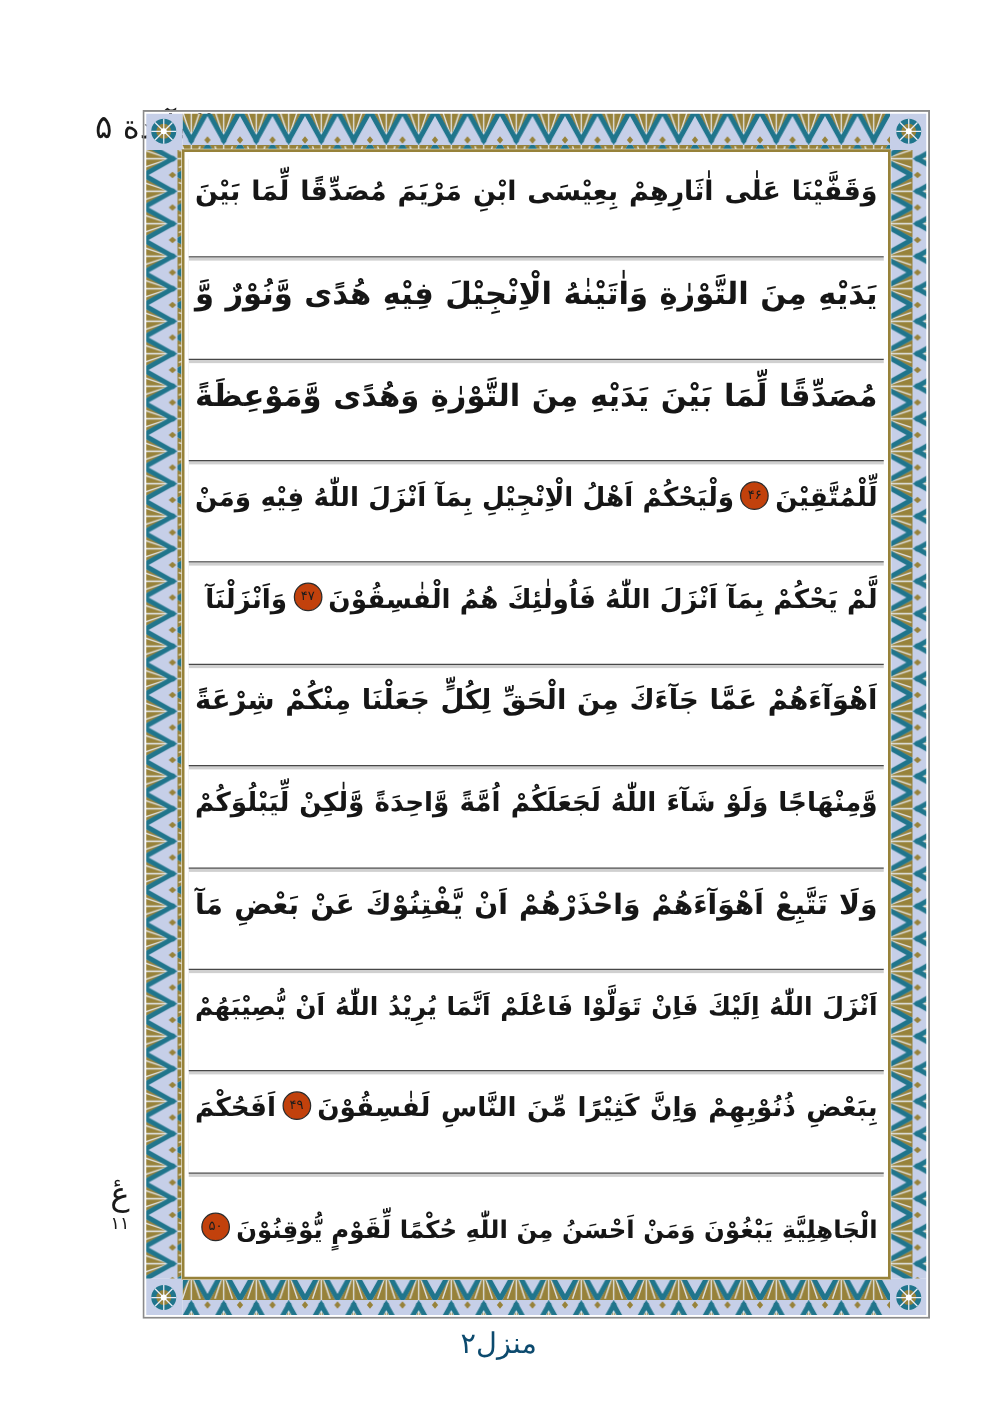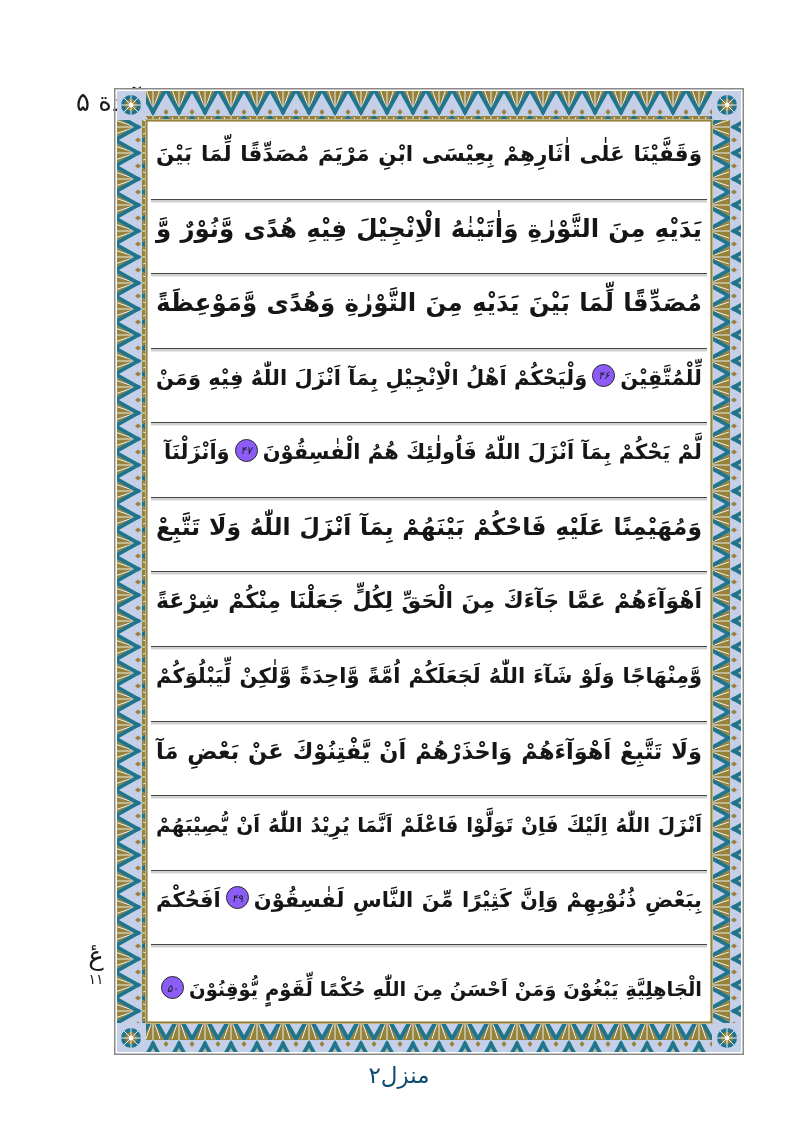--- a/index.html
+++ b/index.html
@@ -27,21 +27,21 @@
     direction:rtl;white-space:nowrap;height:100%;line-height:58px;
     text-align:justify;text-align-last:justify;
     font-weight:bold;color:#161616;font-size:27px;
   }
   .seg{}
   .ayah-marker{
     display:inline-flex;align-items:center;justify-content:center;
     width:21px;height:21px;border:1.6px solid #2b2b2b;border-radius:50%;
     font-size:10.5px;font-weight:normal;line-height:1;
     margin:0 5px;vertical-align:middle;position:relative;top:-3px;
-    background:#8b5cf6;color:#1c1c1c;font-style:italic;
+    background:#c2410c;color:#1c1c1c;
   }
   .ruku{
     position:absolute;left:76px;top:942px;width:40px;text-align:center;
     color:#1a1a1a;direction:rtl;
   }
   .ruku .sym{font-size:26px;line-height:1.1;display:block;}
   .ruku .num{font-size:14px;line-height:1.2;display:block;letter-spacing:1px;}
   .footer{
     position:absolute;left:0;top:1062px;width:100%;text-align:center;
     font-size:23px;color:#0c4a6e;direction:rtl;
@@ -145,23 +145,20 @@
     <div class="ayah-row">
       <div class="ayah-line" dir="rtl" style="font-size: 24.5px;"><span class="seg">مُصَدِّقًا لِّمَا بَيْنَ يَدَيْهِ مِنَ التَّوْرٰةِ وَهُدًى وَّمَوْعِظَةً</span></div>
     </div>
     <div class="ayah-row">
       <div class="ayah-line" dir="rtl" style="font-size: 21px;"><span class="seg">لِّلْمُتَّقِيْنَ</span><span class="ayah-marker">۴۶</span><span class="seg">وَلْيَحْكُمْ اَهْلُ الْاِنْجِيْلِ بِمَآ اَنْزَلَ اللّٰهُ فِيْهِ وَمَنْ</span></div>
     </div>
     <div class="ayah-row">
       <div class="ayah-line" dir="rtl" style="font-size: 21px; margin-left: 28px;"><span class="seg">لَّمْ يَحْكُمْ بِمَآ اَنْزَلَ اللّٰهُ فَاُولٰئِكَ هُمُ الْفٰسِقُوْنَ</span><span class="ayah-marker">۴۷</span><span class="seg">وَاَنْزَلْنَآ</span></div>
     </div>
     <div class="ayah-row">
-      <div class="ayah-line" dir="rtl" style="font-size: 23.5px;"><span class="seg">وَمُهَيْمِنًا عَلَيْهِ فَاحْكُمْ بَيْنَهُمْ بِمَآ اَنْزَلَ اللّٰهُ وَلَا تَتَّبِعْ</span></div>
-    </div>
-    <div class="ayah-row">
       <div class="ayah-line" dir="rtl" style="font-size: 22px;"><span class="seg">اَهْوَآءَهُمْ عَمَّا جَآءَكَ مِنَ الْحَقِّ لِكُلٍّ جَعَلْنَا مِنْكُمْ شِرْعَةً</span></div>
     </div>
     <div class="ayah-row">
       <div class="ayah-line" dir="rtl" style="font-size: 21px;"><span class="seg">وَّمِنْهَاجًا وَلَوْ شَآءَ اللّٰهُ لَجَعَلَكُمْ اُمَّةً وَّاحِدَةً وَّلٰكِنْ لِّيَبْلُوَكُمْ</span></div>
     </div>
     <div class="ayah-row">
       <div class="ayah-line" dir="rtl" style="font-size: 22.5px;"><span class="seg">وَلَا تَتَّبِعْ اَهْوَآءَهُمْ وَاحْذَرْهُمْ اَنْ يَّفْتِنُوْكَ عَنْ بَعْضِ مَآ</span></div>
     </div>
     <div class="ayah-row">
       <div class="ayah-line" dir="rtl" style="font-size: 20px;"><span class="seg">اَنْزَلَ اللّٰهُ اِلَيْكَ فَاِنْ تَوَلَّوْا فَاعْلَمْ اَنَّمَا يُرِيْدُ اللّٰهُ اَنْ يُّصِيْبَهُمْ</span></div>

